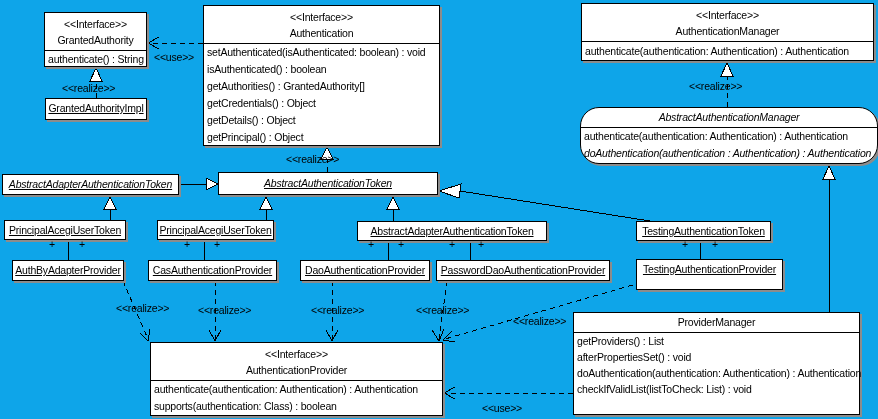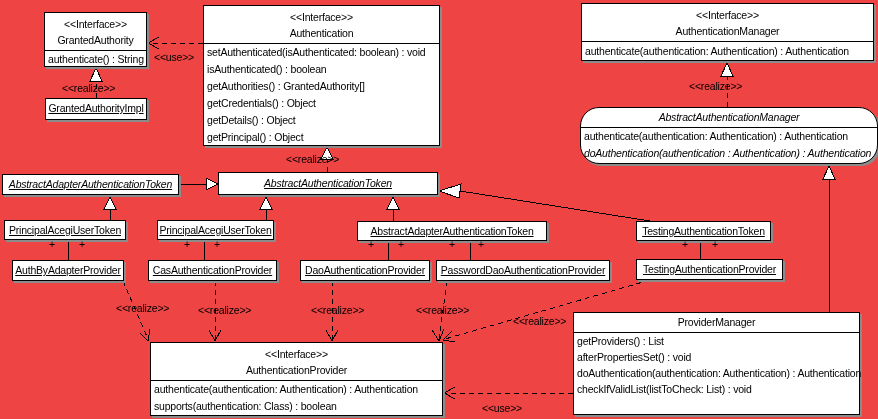--- a/index.html
+++ b/index.html
@@ -1,17 +1,17 @@
 <!DOCTYPE html>
 <html><head>
 <meta charset="utf-8">
 <style>
   html,body{margin:0;padding:0;}
   body{font-family:"Liberation Sans","DejaVu Sans",sans-serif;background:#f0f0f0;}
-  #canvas{position:relative;width:878px;height:419px;background:#ef4444;overflow:hidden;
+  #canvas{position:relative;width:878px;height:419px;background:#0ea5e9;overflow:hidden;
           font-size:10.5px;letter-spacing:-0.2px;color:#000;}
   #wires{position:absolute;left:0;top:0;width:878px;height:419px;}
   .cls{position:absolute;box-sizing:border-box;background:#fff;border:1px solid #000;
        box-shadow:2px 2px 0 #8c8c8c;white-space:nowrap;}
   .hd2{border-bottom:1px solid #000;text-align:center;padding:3px 2px 2px;}
   .hd2 div{line-height:16px;}
   .hd1{border-bottom:1px solid #000;text-align:center;line-height:19px;height:19px;overflow:visible;}
   .only{text-align:center;line-height:18px;text-decoration:underline;}
   .m{padding:0 3px;line-height:16px;}
   .m17 .m{line-height:17px;}
@@ -157,21 +157,21 @@
   </div>
 
   <div class="cls only" style="left:300px;top:260px;width:130px;height:21px;">
     <div>DaoAuthenticationProvider</div>
   </div>
 
   <div class="cls only" style="left:436px;top:260px;width:174px;height:21px;">
     <div>PasswordDaoAuthenticationProvider</div>
   </div>
 
-  <div class="cls only" style="left:636px;top:259px;width:147px;height:21px;">
+  <div class="cls only" style="left:636px;top:259px;width:147px;height:31px;">
     <div>TestingAuthenticationProvider</div>
   </div>
 
   <div class="cls m17" style="left:150px;top:342px;width:293px;height:74px;">
     <div class="hd2">
       <div>&lt;&lt;Interface&gt;&gt;</div>
       <div>AuthenticationProvider</div>
     </div>
     <div class="m">authenticate(authentication: Authentication) : Authentication</div>
     <div class="m">supports(authentication: Class) : boolean</div>

